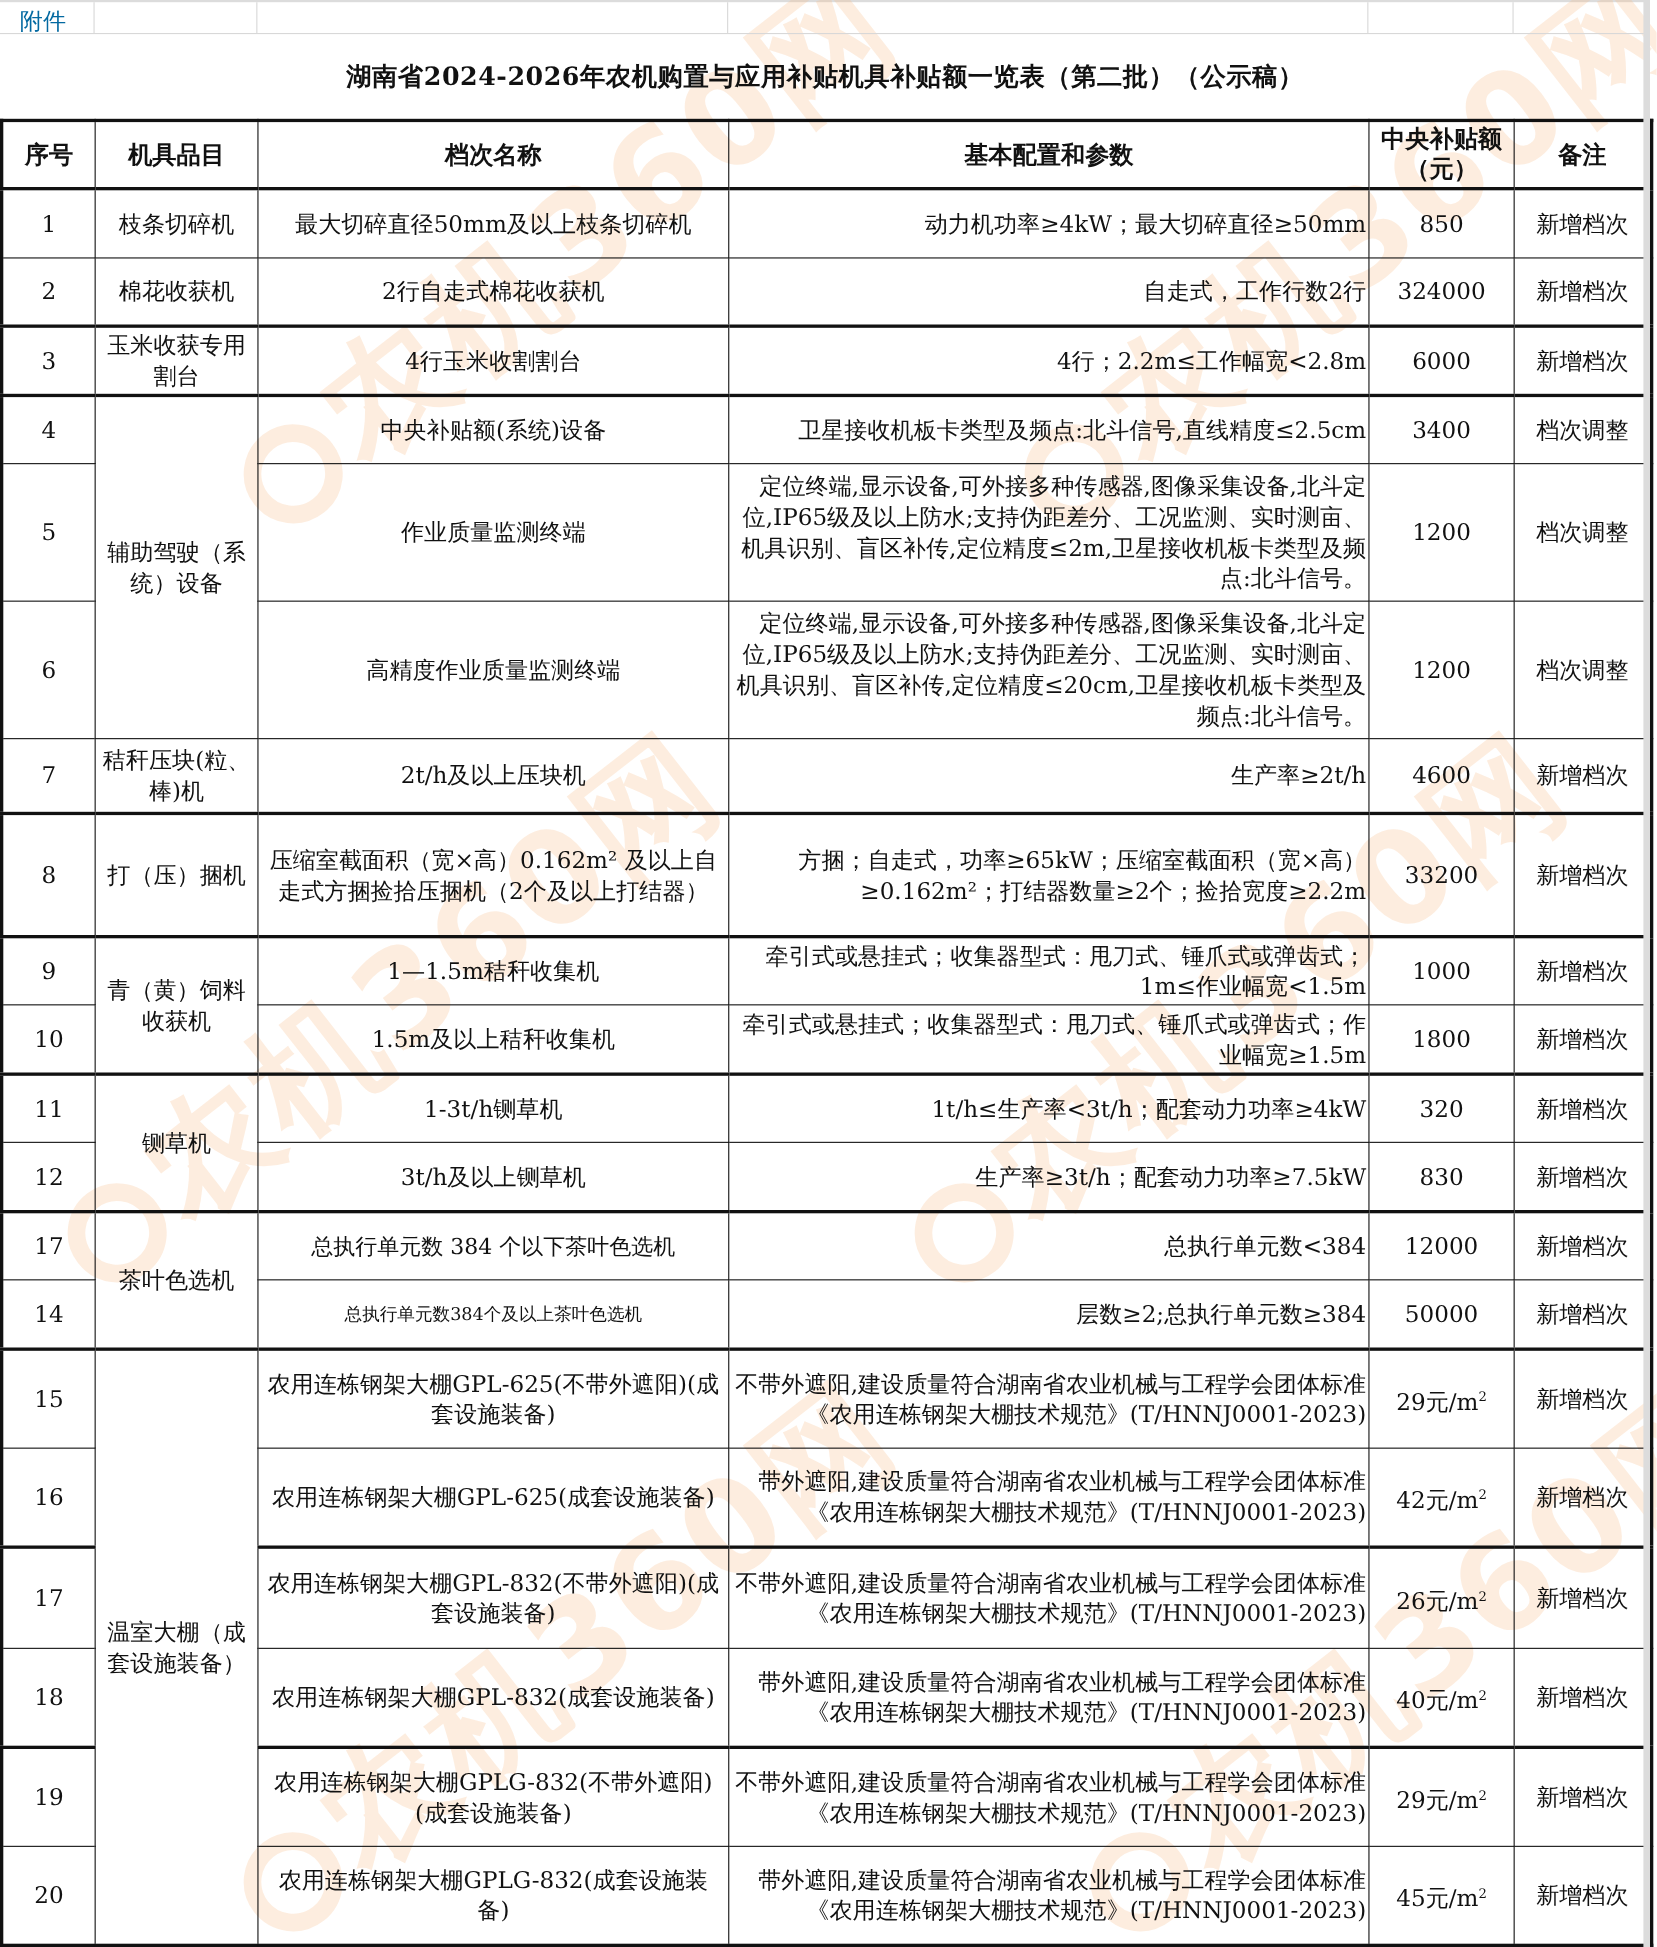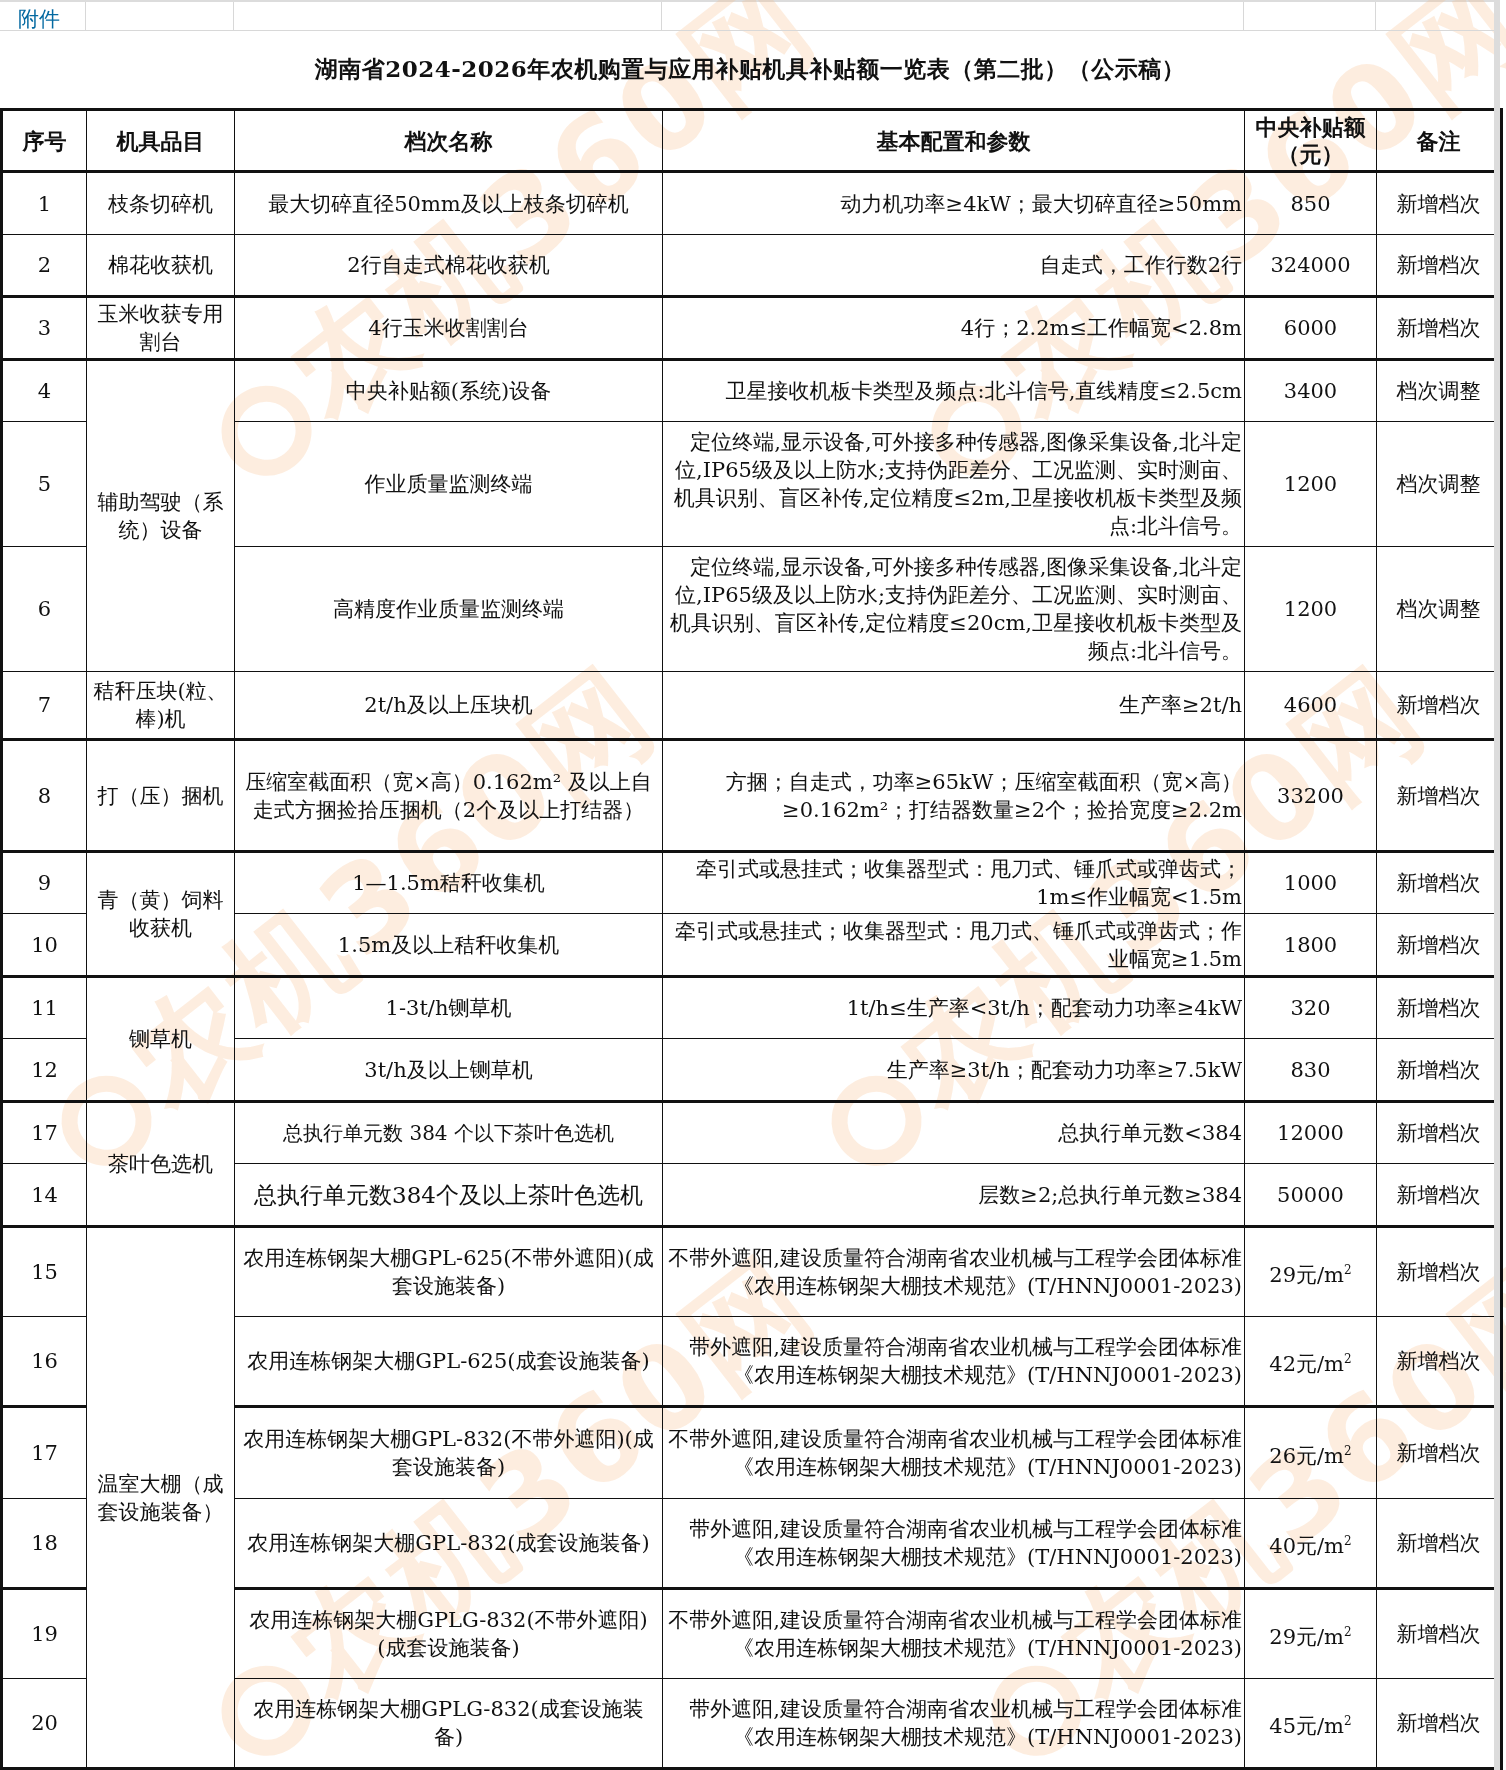--- a/index.html
+++ b/index.html
@@ -177,21 +177,21 @@
       <td>17</td>
       <td rowspan="2">茶叶色选机</td>
       <td style="font-size:20px;">总执行单元数 384 个以下茶叶色选机</td>
       <td class="cfg">总执行单元数&lt;384</td>
       <td>12000</td>
       <td>新增档次</td>
     </tr>
 
     <tr style="height:63px">
       <td>14</td>
-      <td style="font-size:23px;">总执行单元数384个及以上茶叶色选机</td>
+      <td style="font-size:16px;">总执行单元数384个及以上茶叶色选机</td>
       <td class="cfg">层数≥2;总执行单元数≥384</td>
       <td>50000</td>
       <td>新增档次</td>
     </tr>
 
     <tr class="thick-top" style="height:90px">
       <td>15</td>
       <td rowspan="6">温室大棚（成套设施装备）</td>
       <td>农用连栋钢架大棚GPL-625(不带外遮阳)(成套设施装备)</td>
       <td class="cfg">不带外遮阳,建设质量符合湖南省农业机械与工程学会团体标准《农用连栋钢架大棚技术规范》(T/HNNJ0001-2023)</td>

